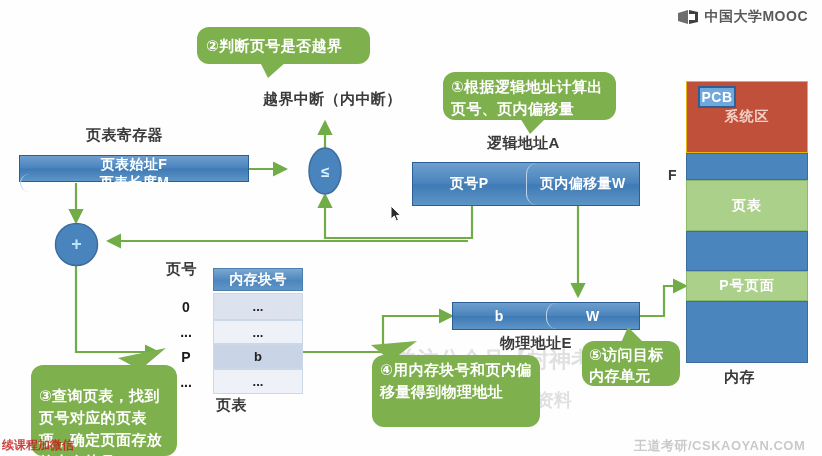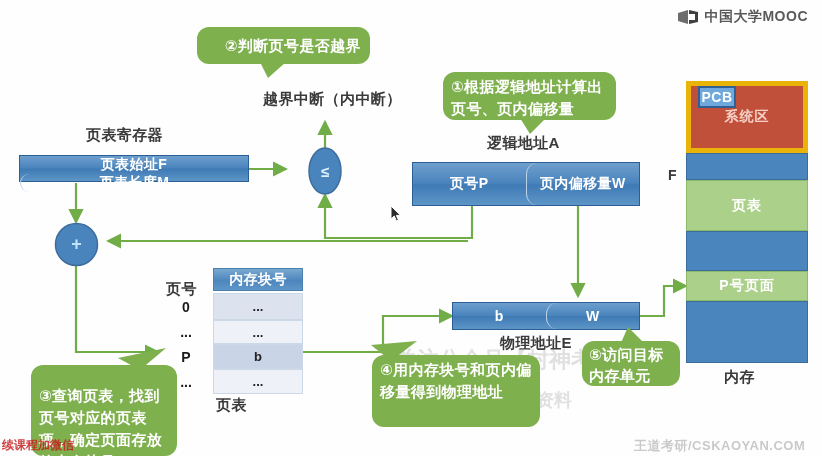--- a/index.html
+++ b/index.html
@@ -69,21 +69,21 @@
   .pt-cell.shade-b{background:#eef1f7;}
   .pt-cell.shade-c{background:#c9d4e6;}
   .pt-rowlabel{
     color:#1a1a1a;font-size:14px;font-weight:700;
     display:flex;align-items:center;justify-content:center;
   }
 
   
   .mem-seg{box-sizing:border-box;display:flex;align-items:center;justify-content:center;
            font-size:14px;font-weight:700;letter-spacing:1px;}
-  .mem-sys{background:#c0503a;border:5px solid #eab308;color:#f3cfc6;}
+  .mem-sys{background:#c0503a;border:1px solid #eab308;color:#f3cfc6;}
   .mem-blue{background:#4a85bd;border:1px solid #3a6d9e;color:#ffffff;}
   .mem-green{background:#abd08a;border:1px solid #8cb96a;color:#ffffff;}
   .pcb-box{
     box-sizing:border-box;background:#6fa8dc;border:2px solid #2f5f93;
     color:#ffffff;font-size:14px;font-weight:700;
     display:flex;align-items:center;justify-content:center;letter-spacing:.5px;
   }
 
   
   .wm{color:rgba(120,120,120,.22);font-weight:700;white-space:nowrap;pointer-events:none;}
@@ -130,21 +130,21 @@
 
   <div class="abs logo">
     <svg class="abs" style="position:relative;width:22px;height:16px" viewBox="0 0 22 16" xmlns="http://www.w3.org/2000/svg">
       <path d="M1,4 L11,1 L11,15 L1,12 Z" fill="#6d6d6d"></path>
       <path d="M12,1 L21,3 L21,13 L12,15 Z" fill="#3f3f3f"></path>
       <path d="M12,5 L18,5 L18,11 L12,11 Z" fill="#ffffff"></path>
     </svg>
     <span class="logo-text">中国大学MOOC</span>
   </div>
 
-  <div class="abs bubble" style="left:197px;top:27px;width:173px;height:37px;text-align:right;line-height:25px;">
+  <div class="abs bubble" style="left:197px;top:27px;width:173px;height:37px;text-align:left;line-height:25px;">
     <span>②判断页号是否越界</span>
   </div>
   <svg class="abs" style="left:260px;top:62px;width:26px;height:16px" viewBox="0 0 26 16" xmlns="http://www.w3.org/2000/svg">
     <path d="M0,0 L26,0 L8,16 Z" fill="#7fb04e"></path>
   </svg>
 
   <div class="abs bubble" style="left:443px;top:72px;width:173px;height:48px;line-height:22px;padding:4px 8px;">
     <span>①根据逻辑地址计算出页号、页内偏移量</span>
   </div>
   <svg class="abs" style="left:520px;top:118px;width:26px;height:16px" viewBox="0 0 26 16" xmlns="http://www.w3.org/2000/svg">
@@ -174,21 +174,21 @@
     <div class="abs" style="left:0;top:0;width:34px;height:48px;display:flex;align-items:center;justify-content:center;color:#dff0fb;font-size:15px;font-weight:700;">≤</div>
   </div>
 
   <div class="abs" style="left:54px;top:222px;width:45px;height:45px;">
     <svg style="width:45px;height:45px" viewBox="0 0 45 45" xmlns="http://www.w3.org/2000/svg">
       <circle cx="22.5" cy="22.5" r="21" fill="#4a84bd" stroke="#3d6d9e" stroke-width="1.5"></circle>
     </svg>
     <div class="abs" style="left:0;top:0;width:45px;height:45px;display:flex;align-items:center;justify-content:center;color:#bfe4fb;font-size:18px;font-weight:700;">+</div>
   </div>
 
-  <div class="abs plabel" style="left:166px;top:280px;">页号</div>
+  <div class="abs plabel" style="left:166px;top:260px;">页号</div>
 
   <div class="abs pt-head" style="left:213px;top:268px;width:90px;height:23px;">内存块号</div>
 
   <div class="abs pt-rowlabel" style="left:166px;top:293px;width:40px;height:27px;">0</div>
   <div class="abs pt-rowlabel" style="left:166px;top:320px;width:40px;height:24px;">...</div>
   <div class="abs pt-rowlabel" style="left:166px;top:344px;width:40px;height:25px;">P</div>
   <div class="abs pt-rowlabel" style="left:166px;top:369px;width:40px;height:25px;">...</div>
 
   <div class="abs pt-cell shade-a" style="left:213px;top:293px;width:90px;height:27px;">...</div>
   <div class="abs pt-cell shade-b" style="left:213px;top:320px;width:90px;height:24px;">...</div>

